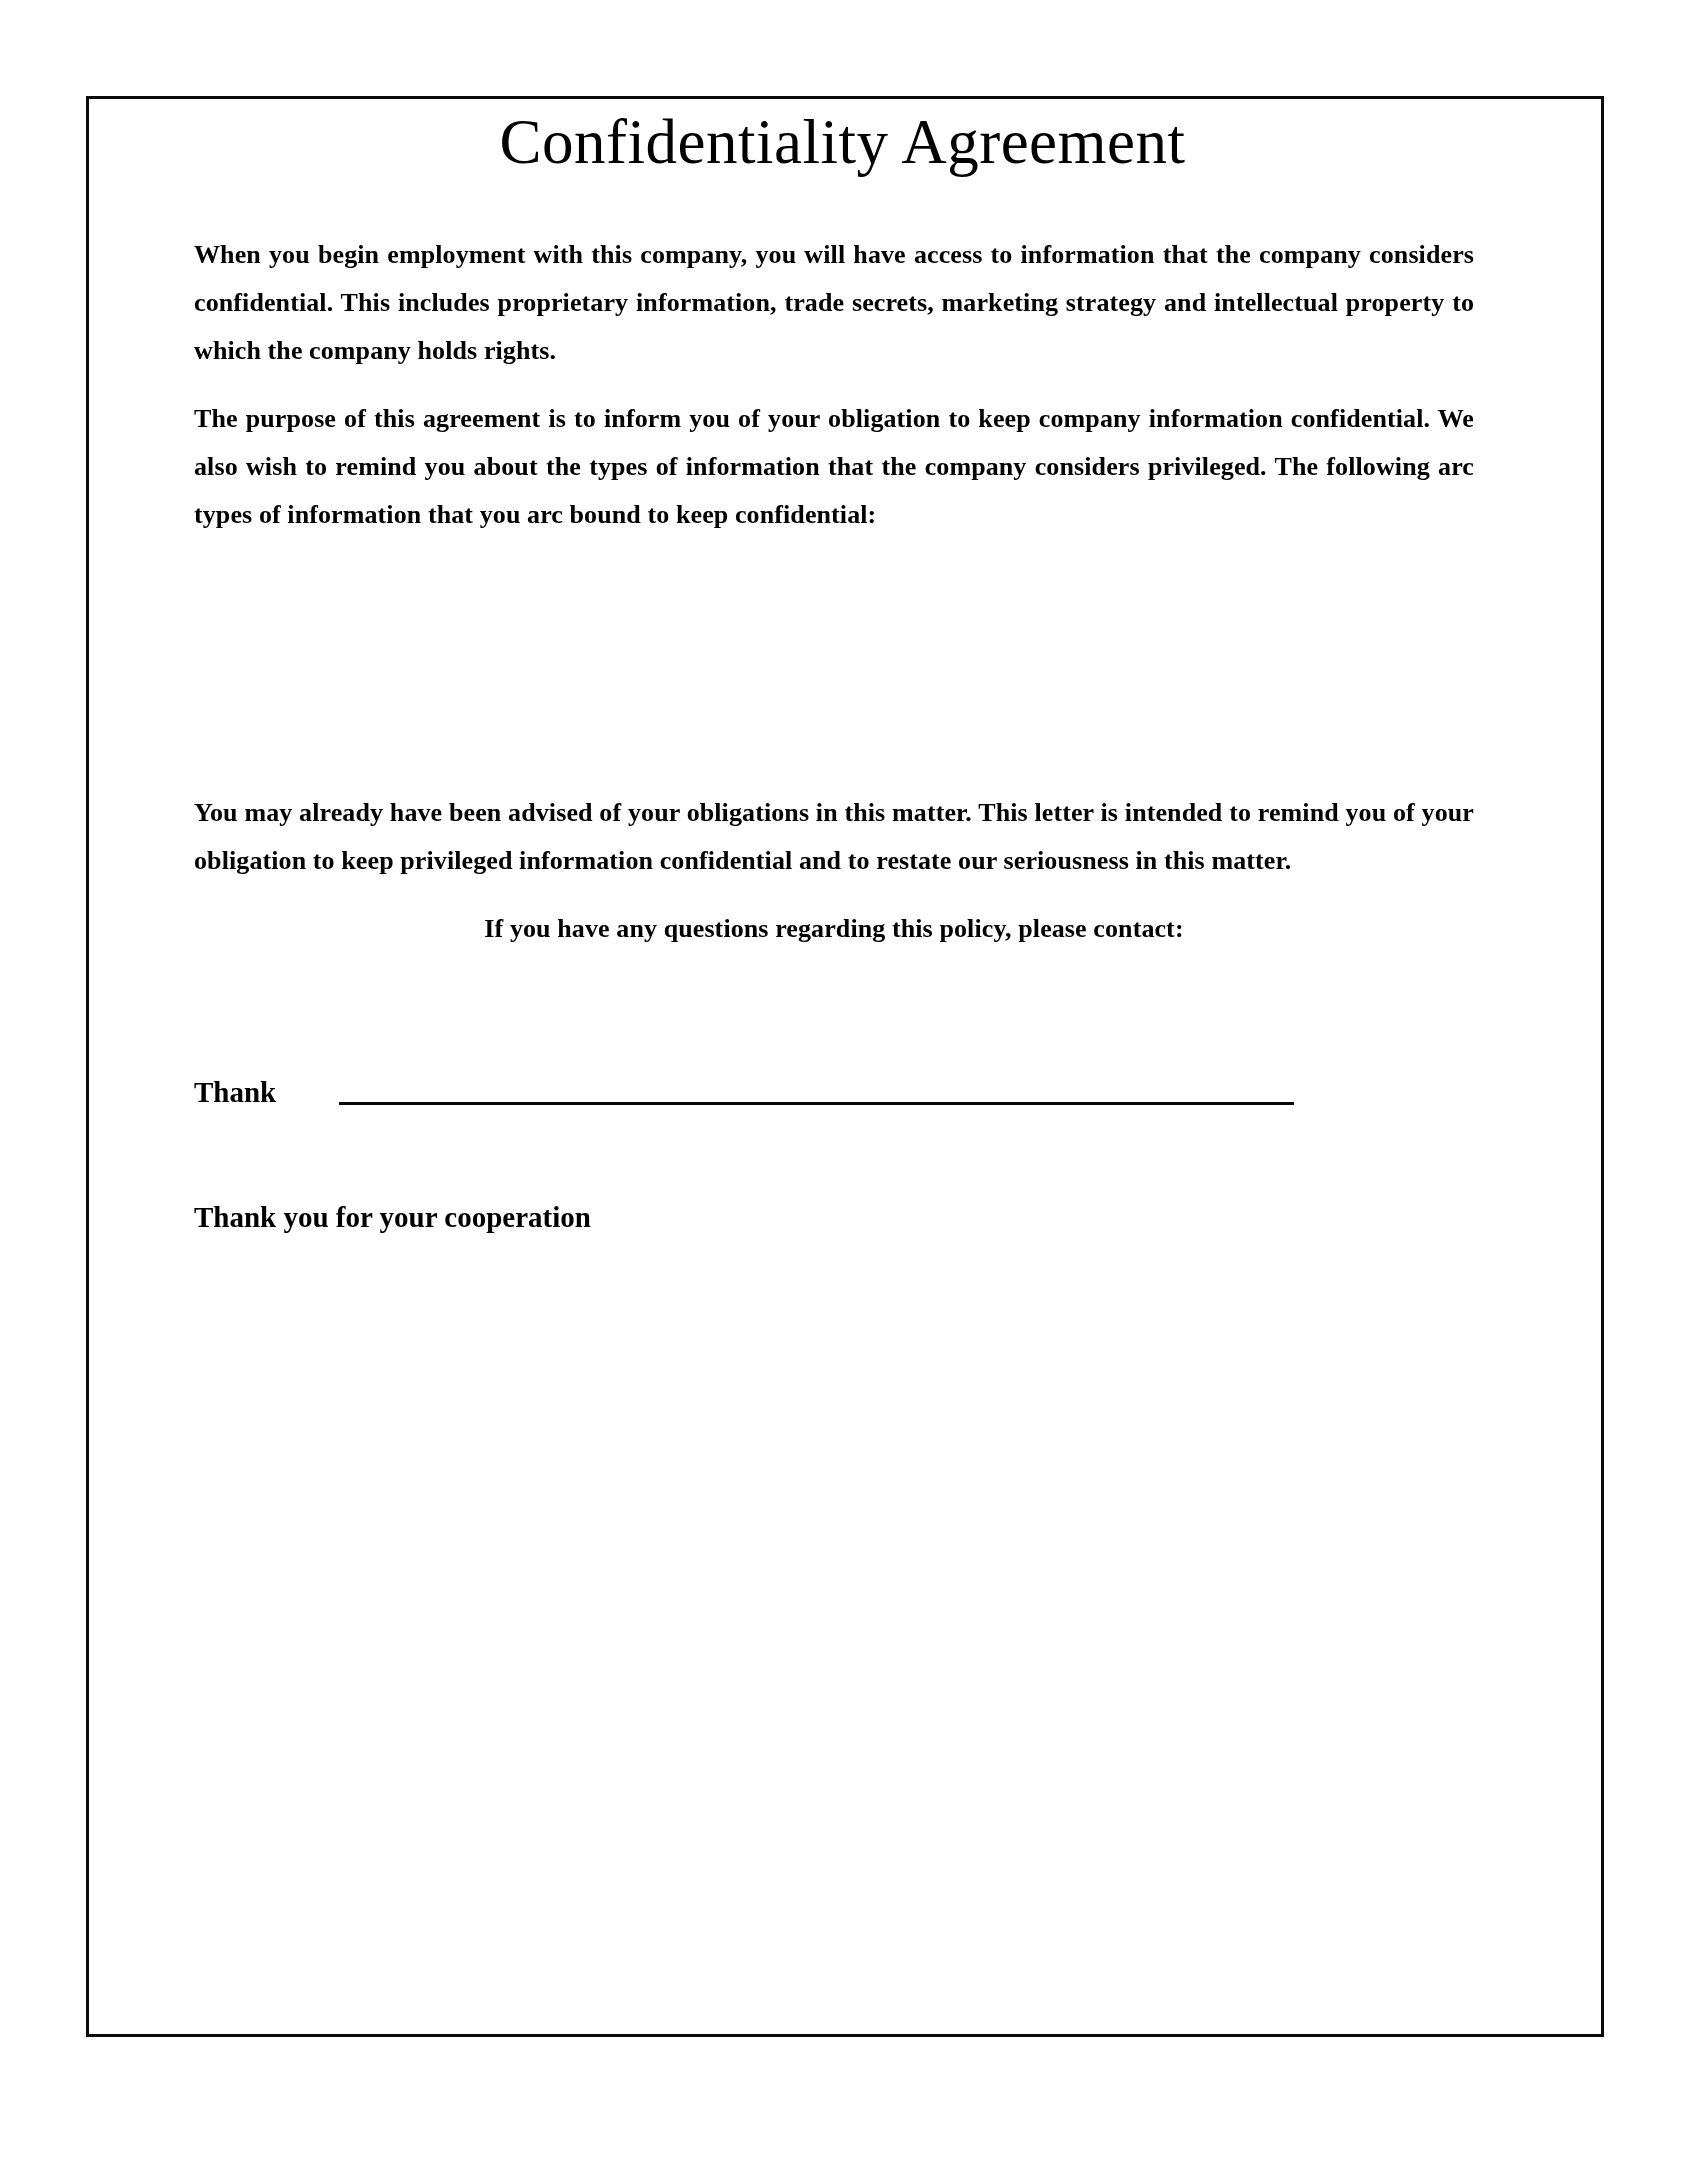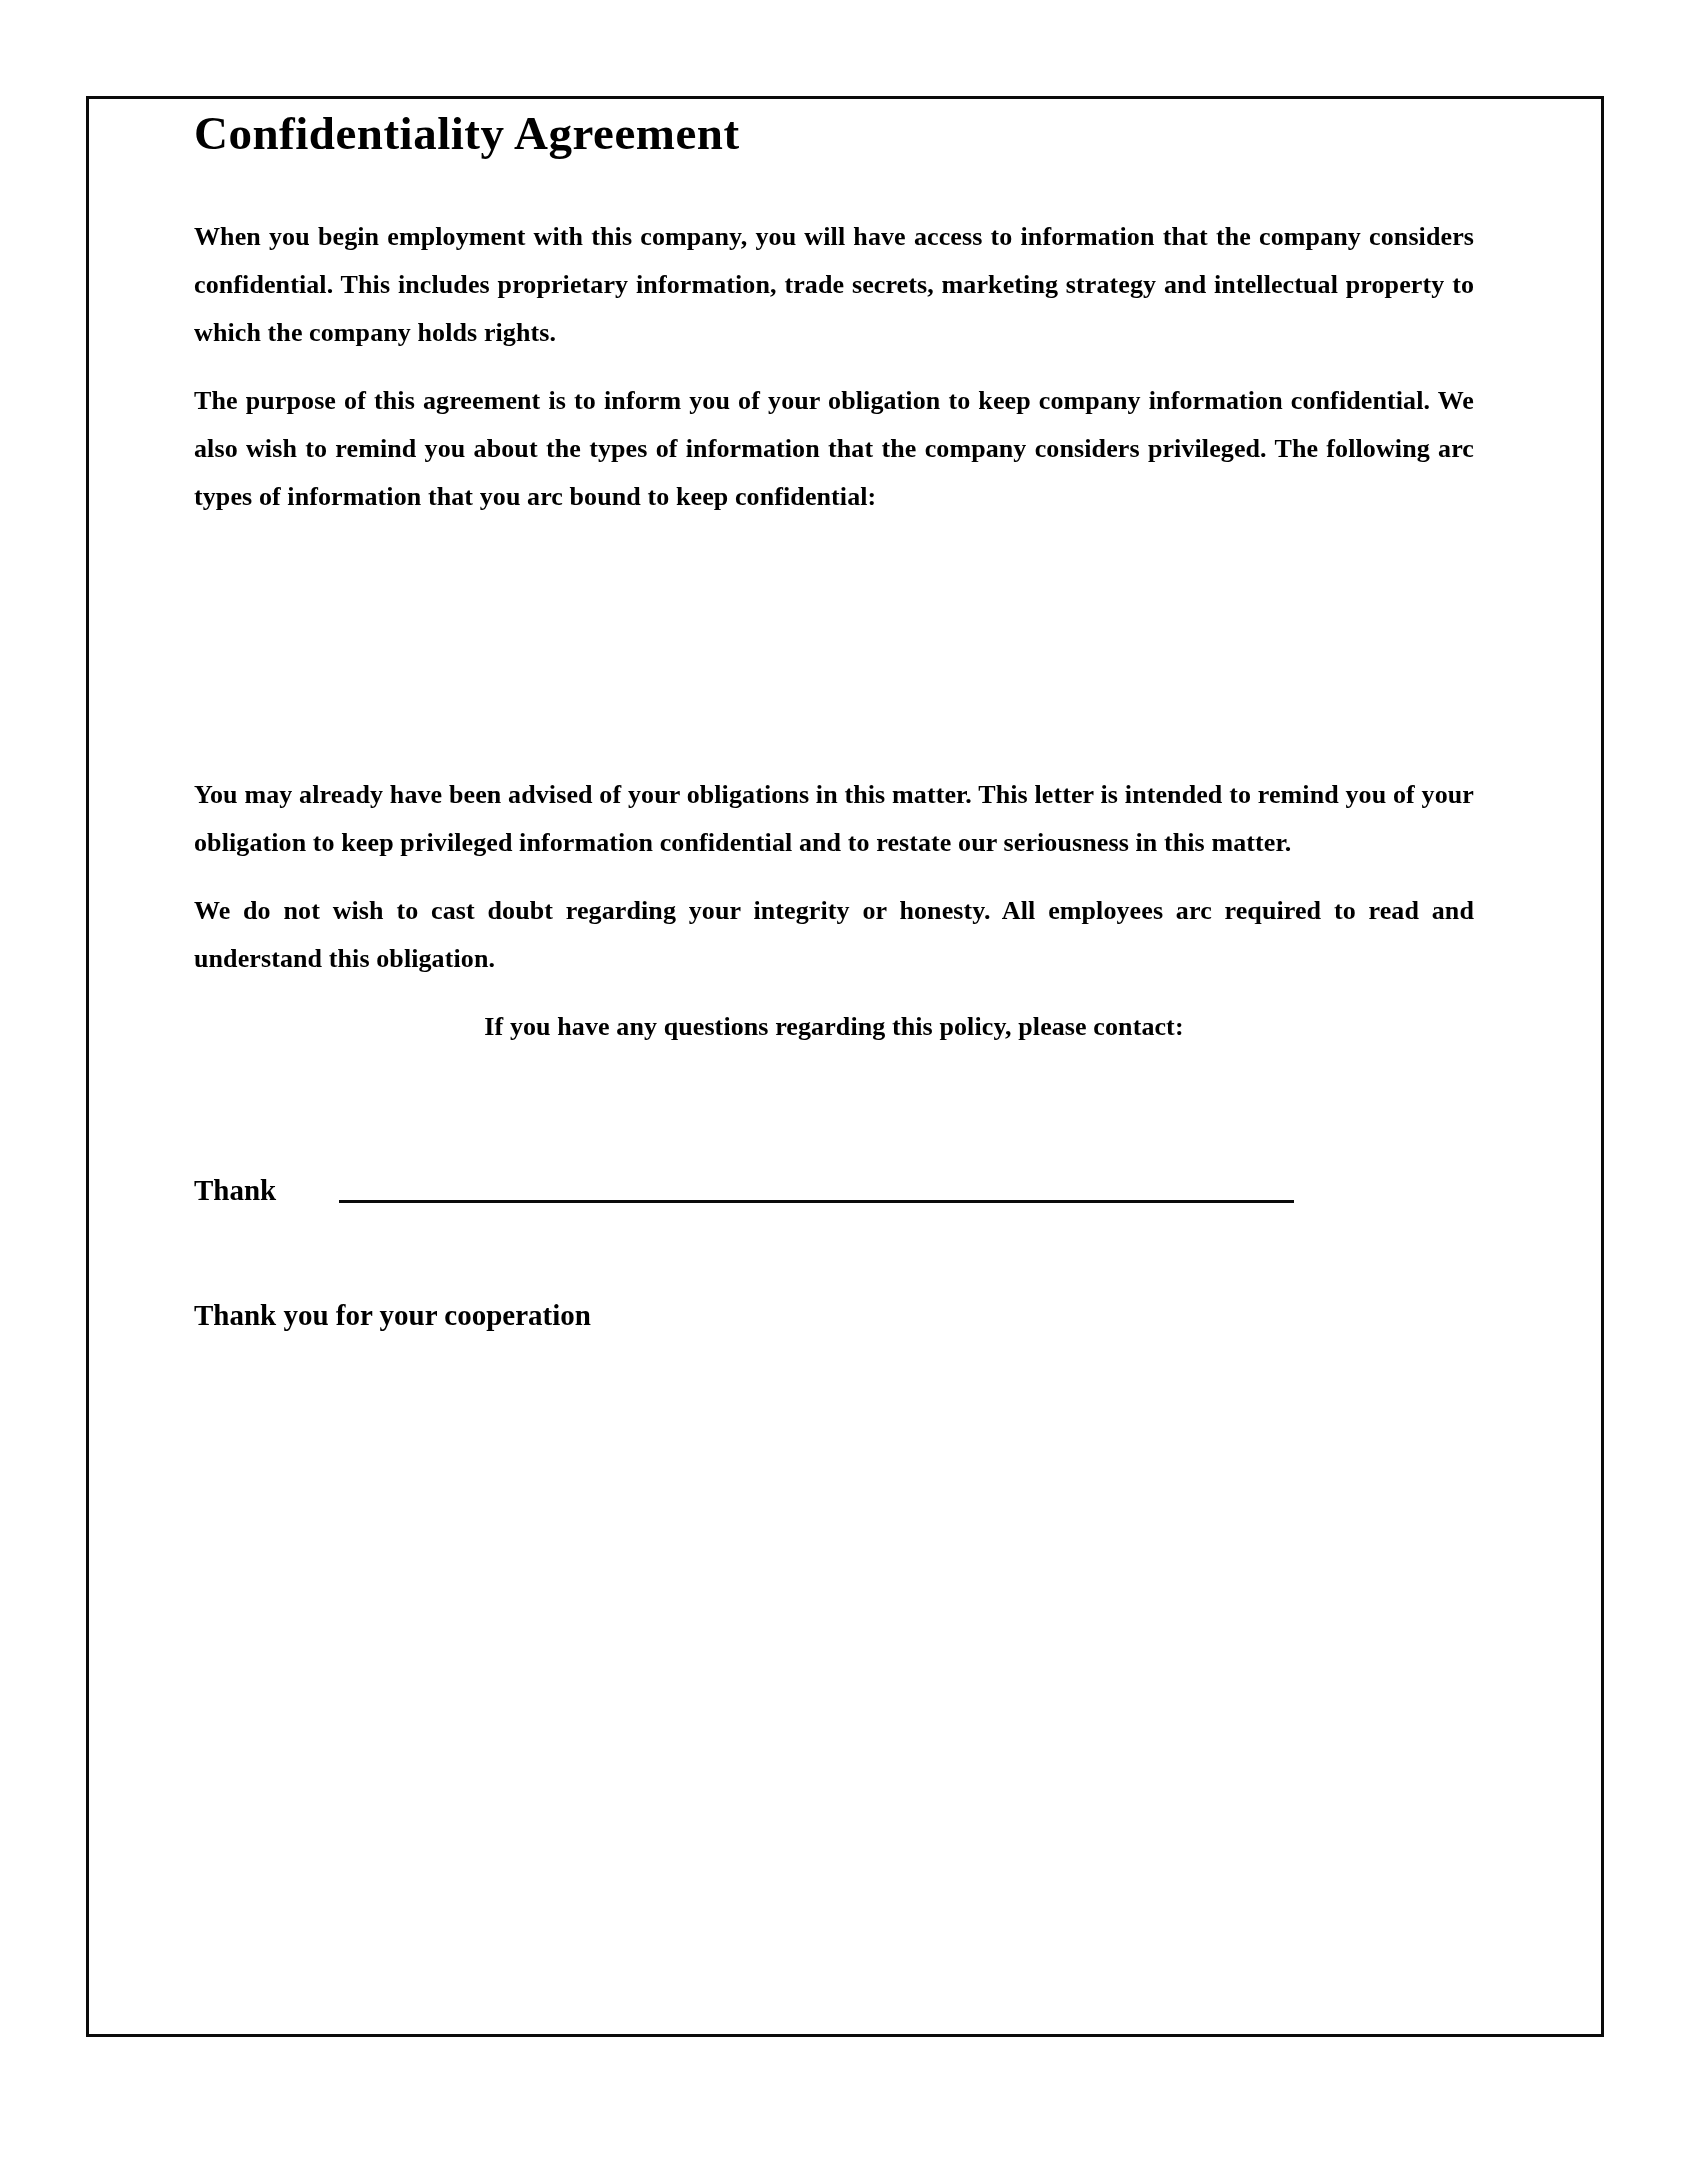--- a/index.html
+++ b/index.html
@@ -36,23 +36,23 @@
 
   
   .content {
     position: absolute;
     left: 194px;
     top: 107px;
     width: 1297px;
   }
 
   .doc-title {
-    font-size: 47px;
-    font-weight: bold;
-    text-align: left;
+    font-size: 63px;
+    font-weight: normal;
+    text-align: center;
     line-height: 1.12;
     letter-spacing: 0.5px;
     margin: 0 0 53px 0;
     padding: 0;
     white-space: nowrap;
   }
 
   .para {
     font-size: 26px;
     font-weight: bold;
@@ -117,21 +117,20 @@
     <h1 class="doc-title">Confidentiality Agreement</h1>
 
     <p class="para">When you begin employment with this company, you will have access to information that the company considers confidential. This includes proprietary information, trade secrets, marketing strategy and intellectual property to which the company holds rights.</p>
 
     <p class="para">The purpose of this agreement is to inform you of your obligation to keep company information confidential. We also wish to remind you about the types of information that the company considers privileged. The following arc types of information that you arc bound to keep confidential:</p>
 
     <div class="blank-gap"></div>
 
     <p class="para">You may already have been advised of your obligations in this matter. This letter is intended to remind you of your obligation to keep privileged information confidential and to restate our seriousness in this matter.</p>
 
-    <p class="para">We do not wish to cast doubt regarding your integrity or honesty. All employees arc required to read and understand this obligation.</p>
 
     <p class="para no-justify">If you have any questions regarding this policy, please contact:</p>
 
     <div class="sig-block">
 
       <div class="sig-row">
         <span class="sig-label">Thank</span>
         <span class="sig-line"></span>
       </div>
 

